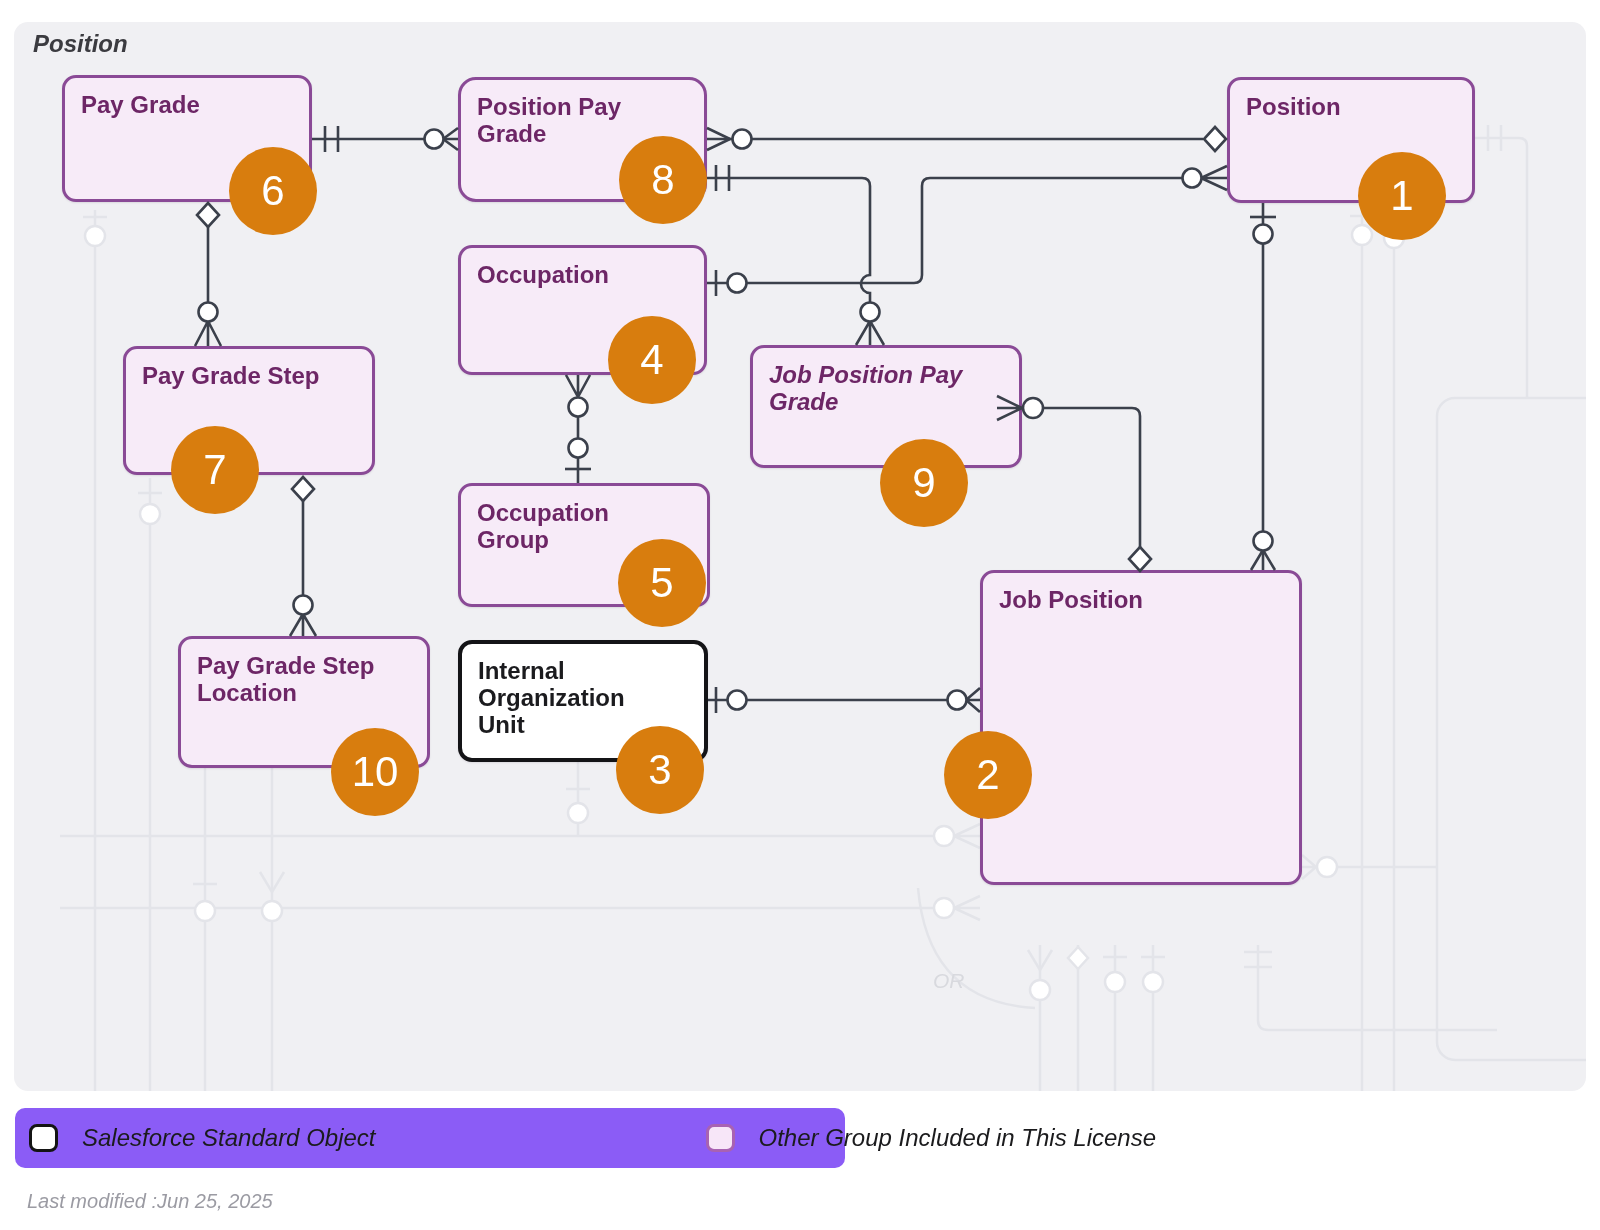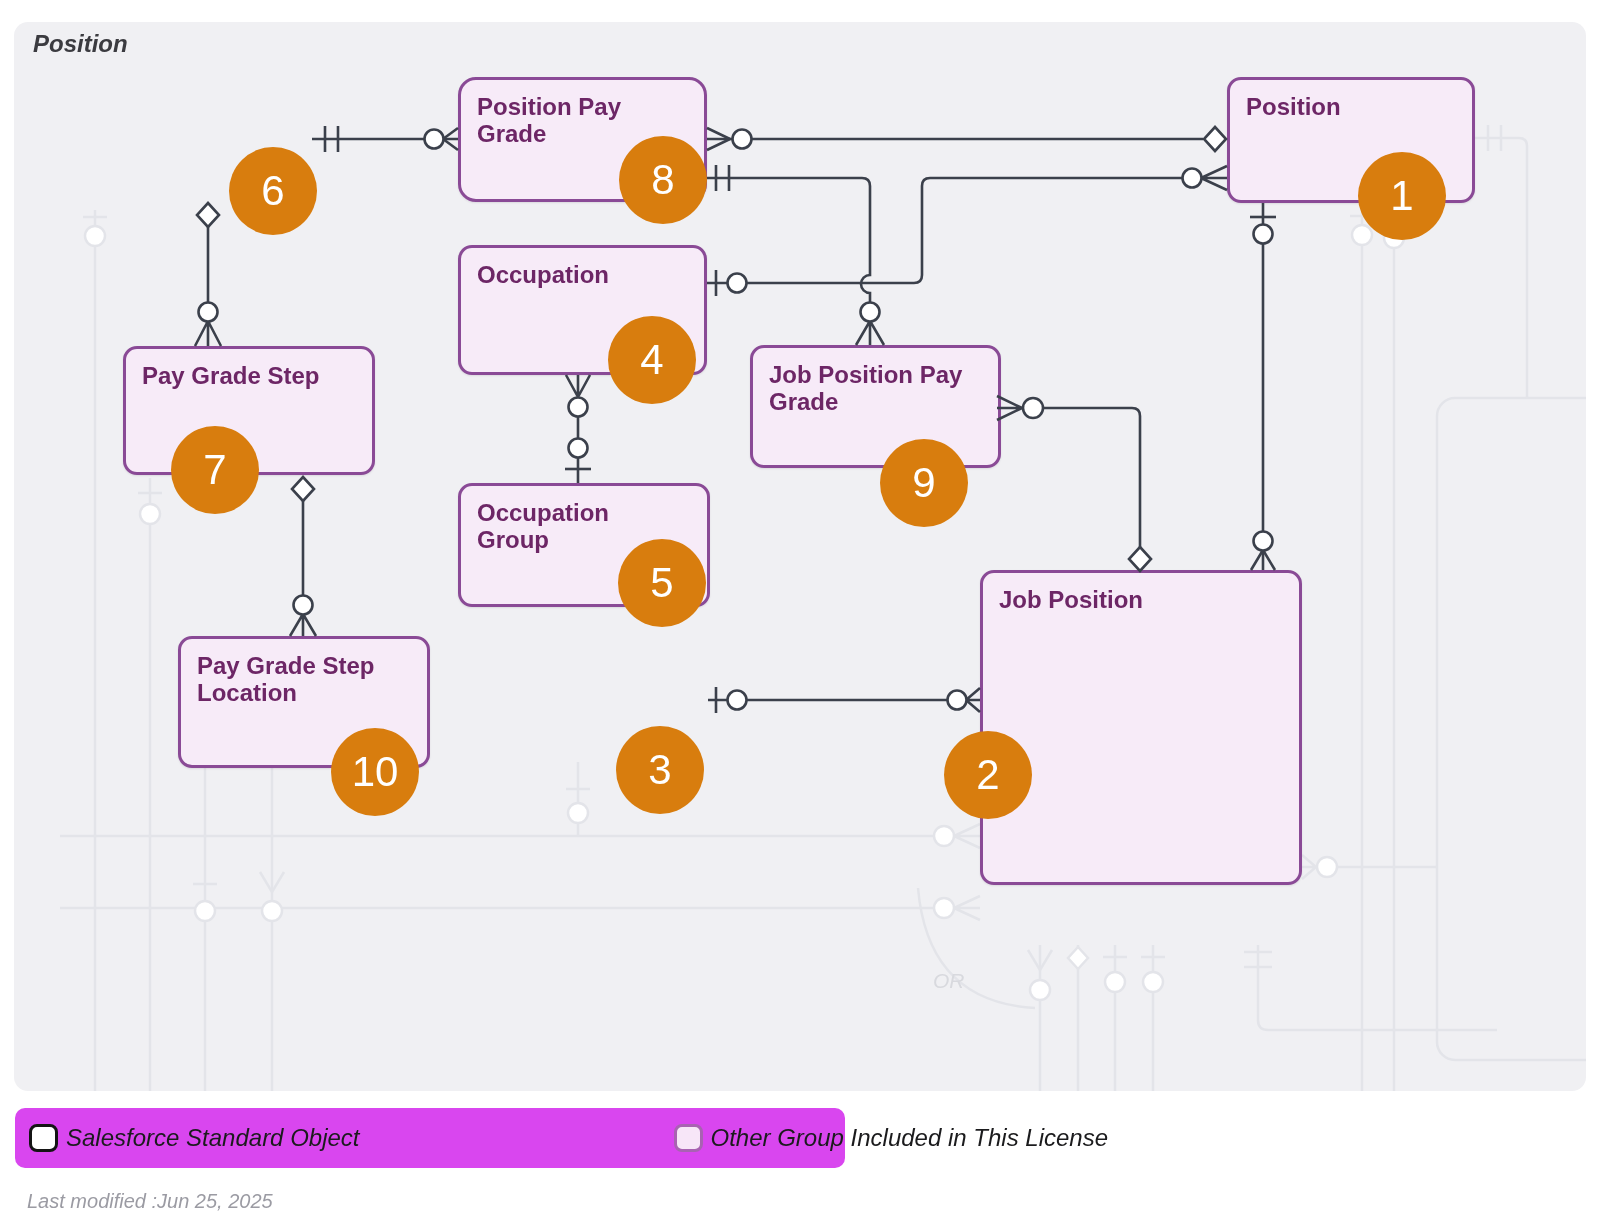--- a/index.html
+++ b/index.html
@@ -15,21 +15,21 @@
     border:3.5px solid #8a4a96;border-radius:14px;padding:13px 16px;
     box-shadow:0 1px 2px rgba(40,20,50,0.10);}
   .entity .elabel{font-size:24px;font-weight:700;color:#6d2666;line-height:1.13;
     white-space:pre-line;}
   .entity.standard{background:#ffffff;border:4px solid #141417;}
   .entity.standard .elabel{color:#1b1b1e;}
   .badge{position:absolute;z-index:4;width:88px;height:88px;border-radius:50%;
     background:#d87d0e;color:#ffffff;display:flex;align-items:center;justify-content:center;
     font-size:42px;font-weight:400;transform:translate(-50%,-50%);}
   #legend-bar{position:absolute;left:15px;top:1108px;width:830px;height:60px;z-index:5;
-    background:#d946ef;border-radius:10px;display:flex;align-items:center;gap:8px;
+    background:#8b5cf6;border-radius:10px;display:flex;align-items:center;gap:24px;
     padding:0 14px;box-sizing:border-box;}
   .swatch{width:29px;height:28px;border-radius:8px;box-sizing:border-box;flex:none;}
   .swatch.std{background:#ffffff;border:3px solid #141414;}
   .swatch.other{background:#f7e6f8;border:3px solid #a862b2;margin-left:306px;}
   .legend-label{font-size:24px;font-style:italic;color:#1b1b1d;white-space:nowrap;}
   #last-modified{position:absolute;left:27px;top:1190px;z-index:5;font-size:20px;
     font-style:italic;color:#9b9ba3;}
 </style>
 </head>
 <body>
@@ -87,43 +87,51 @@
         <circle cx="1115" cy="982" r="10"></circle>
       <circle cx="1153" cy="982" r="10"></circle>
       <path d="M1078,947 L1088,958 L1078,969 L1068,958 Z"></path>
       <circle cx="1327" cy="867" r="10"></circle>
       <circle cx="1362" cy="235" r="10"></circle>
         <circle cx="1394" cy="238" r="10"></circle>
     </g>
     <text x="933" y="988" font-size="21" fill="#d8d9de" font-style="italic" font-family="Liberation Sans, sans-serif">OR</text>
   </svg>
 
+  <div class="entity" style="left:62px;top:75px;width:250px;height:127px;">
+    <div class="elabel">Pay Grade</div>
+  </div>
   <div class="entity" style="left:458px;top:77px;width:249px;height:125px;border-radius:18px;">
     <div class="elabel">Position Pay
 Grade</div>
   </div>
   <div class="entity" style="left:1227px;top:77px;width:248px;height:126px;">
     <div class="elabel">Position</div>
   </div>
   <div class="entity" style="left:458px;top:245px;width:249px;height:130px;">
     <div class="elabel">Occupation</div>
   </div>
   <div class="entity" style="left:123px;top:346px;width:252px;height:129px;">
     <div class="elabel">Pay Grade Step</div>
   </div>
-  <div class="entity" style="left:750px;top:345px;width:251px;height:123px;">
+  <div class="entity" style="left:750px;top:345px;width:272px;height:123px;font-style:italic;">
     <div class="elabel">Job Position Pay
 Grade</div>
   </div>
   <div class="entity" style="left:458px;top:483px;width:252px;height:124px;">
     <div class="elabel">Occupation
 Group</div>
   </div>
   <div class="entity" style="left:980px;top:570px;width:322px;height:315px;">
     <div class="elabel">Job Position</div>
+  </div>
+  <div class="entity standard" style="left:458px;top:640px;width:250px;height:122px;">
+    <div class="elabel">Internal
+Organization
+Unit</div>
   </div>
   <div class="entity" style="left:178px;top:636px;width:252px;height:132px;">
     <div class="elabel">Pay Grade Step
 Location</div>
   </div>
 
   <svg id="dark-layer" class="layer" width="1600" height="1230" viewBox="0 0 1600 1230">
     <g stroke="#3b404b" stroke-width="2.6" fill="none">
 
       <path d="M312,139 H458"></path>

